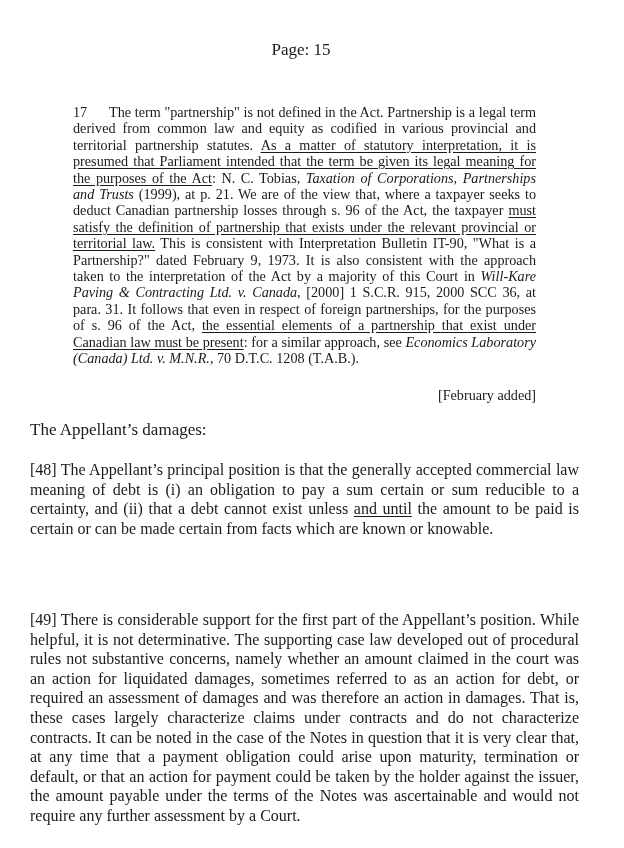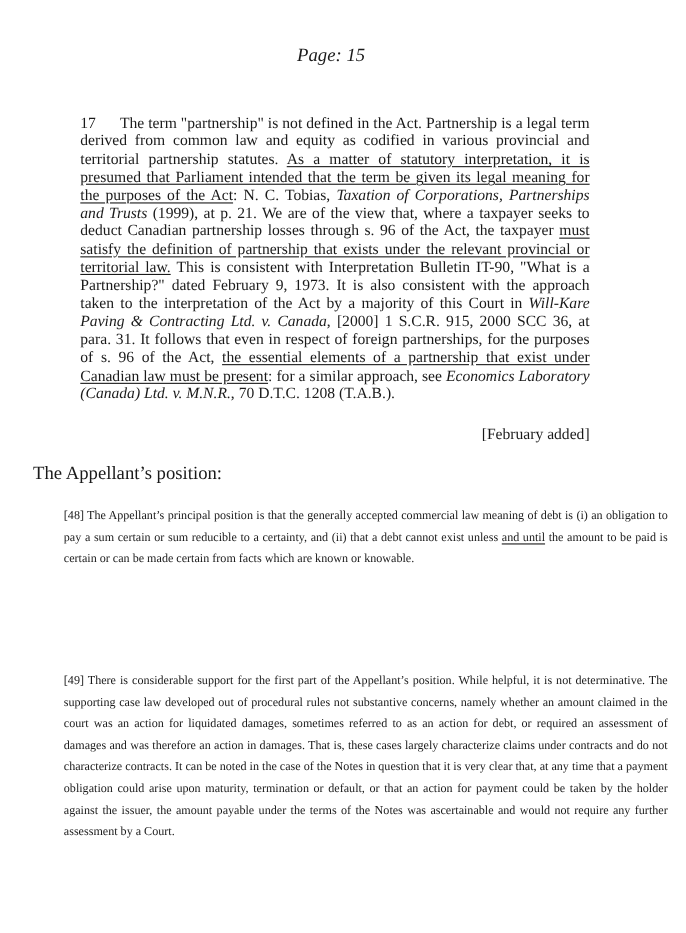--- a/index.html
+++ b/index.html
@@ -4,55 +4,54 @@
 <style>
   html, body { margin: 0; padding: 0; background: #ffffff; }
   body {
     width: 624px; height: 848px; overflow: hidden; position: relative;
     font-family: "Liberation Serif", "DejaVu Serif", serif;
     color: #1a1a1a;
   }
   .page-header {
     position: absolute; top: 40px; left: 0; width: 602px; text-align: center;
     font-size: 17px;
-    font-style: italic;
   }
   .quote {
     position: absolute; left: 73px; top: 104px; width: 463px;
     font-size: 14.2px; line-height: 16.4px; text-align: justify;
   }
   .quote .para-num { display: inline-block; width: 36px; }
   .quote u { text-decoration: underline; text-underline-offset: 2px; }
   .emphasis {
     position: absolute; top: 387px; right: 88px; font-size: 14.2px;
   }
   .heading {
     position: absolute; top: 420px; left: 30px; font-size: 17px;
   }
   .body-para {
     position: absolute; left: 30px; width: 549px;
-    font-size: 11px; line-height: 19.6px; text-align: justify; margin-left: 28px;
+    font-size: 16px; line-height: 19.6px; text-align: justify;
   }
   .p48 { top: 460px; }
   .p49 { top: 610px; }
   .body-para u { text-decoration: underline; text-underline-offset: 2px; }
   .pnum { display: inline; }
 </style>
 </head>
 <body>
 
 <div class="page-header">Page: 15</div>
 
 <div class="quote">
   <span class="para-num">17</span><span><span>The term "partnership" is not defined in the Act. Partnership is a legal term derived from common law and equity as codified in various provincial and territorial partnership statutes. </span><u>As a matter of statutory interpretation, it is presumed that Parliament intended that the term be given its legal meaning for the purposes of the Act</u><span>: N. C. Tobias, </span><i>Taxation of Corporations, Partnerships and Trusts</i><span> (1999), at p. 21. We are of the view that, where a taxpayer seeks to deduct Canadian partnership losses through s. 96 of the Act, the taxpayer </span><u>must satisfy the definition of partnership that exists under the relevant provincial or territorial law.</u><span> This is consistent with Interpretation Bulletin IT-90, "What is a Partnership?" dated February 9, 1973. It is also consistent with the approach taken to the interpretation of the Act by a majority of this Court in </span><i>Will-Kare Paving &amp; Contracting Ltd. v. Canada</i><span>, [2000] 1 S.C.R. 915, 2000 SCC 36, at para. 31. It follows that even in respect of foreign partnerships, for the purposes of s. 96 of the Act, </span><u>the essential elements of a partnership that exist under Canadian law must be present</u><span>: for a similar approach, see </span><i>Economics Laboratory (Canada) Ltd. v. M.N.R.</i><span>, 70 D.T.C. 1208 (T.A.B.).</span></span>
 </div>
 
 <div class="emphasis">[February added]</div>
 
-<div class="heading">The Appellant’s position:</div>
+<div class="heading">The Appellant’s damages:</div>
 
 <div class="body-para p48">
   <span class="pnum">[48]</span><span><span> The Appellant’s principal position is that the generally accepted commercial law meaning of debt is (i) an obligation to pay a sum certain or sum reducible to a certainty, and (ii) that a debt cannot exist unless </span><u>and until</u><span> the amount to be paid is certain or can be made certain from facts which are known or knowable.</span></span>
 </div>
 
 <div class="body-para p49">
   <span class="pnum">[49]</span><span><span>  There is considerable support for the first part of the Appellant’s position. While helpful, it is not determinative. The supporting case law developed out of procedural rules not substantive concerns, namely whether an amount claimed in the court was an action for liquidated damages, sometimes referred to as an action for debt, or required an assessment of damages and was therefore an action in damages. That is, these cases largely characterize claims under contracts and do not characterize contracts. It can be noted in the case of the Notes in question that it is very clear that, at any time that a payment obligation could arise upon maturity, termination or default, or that an action for payment could be taken by the holder against the issuer, the amount payable under the terms of the Notes was ascertainable and would not require any further assessment by a Court.</span></span>
 </div>
 
 </body></html>

